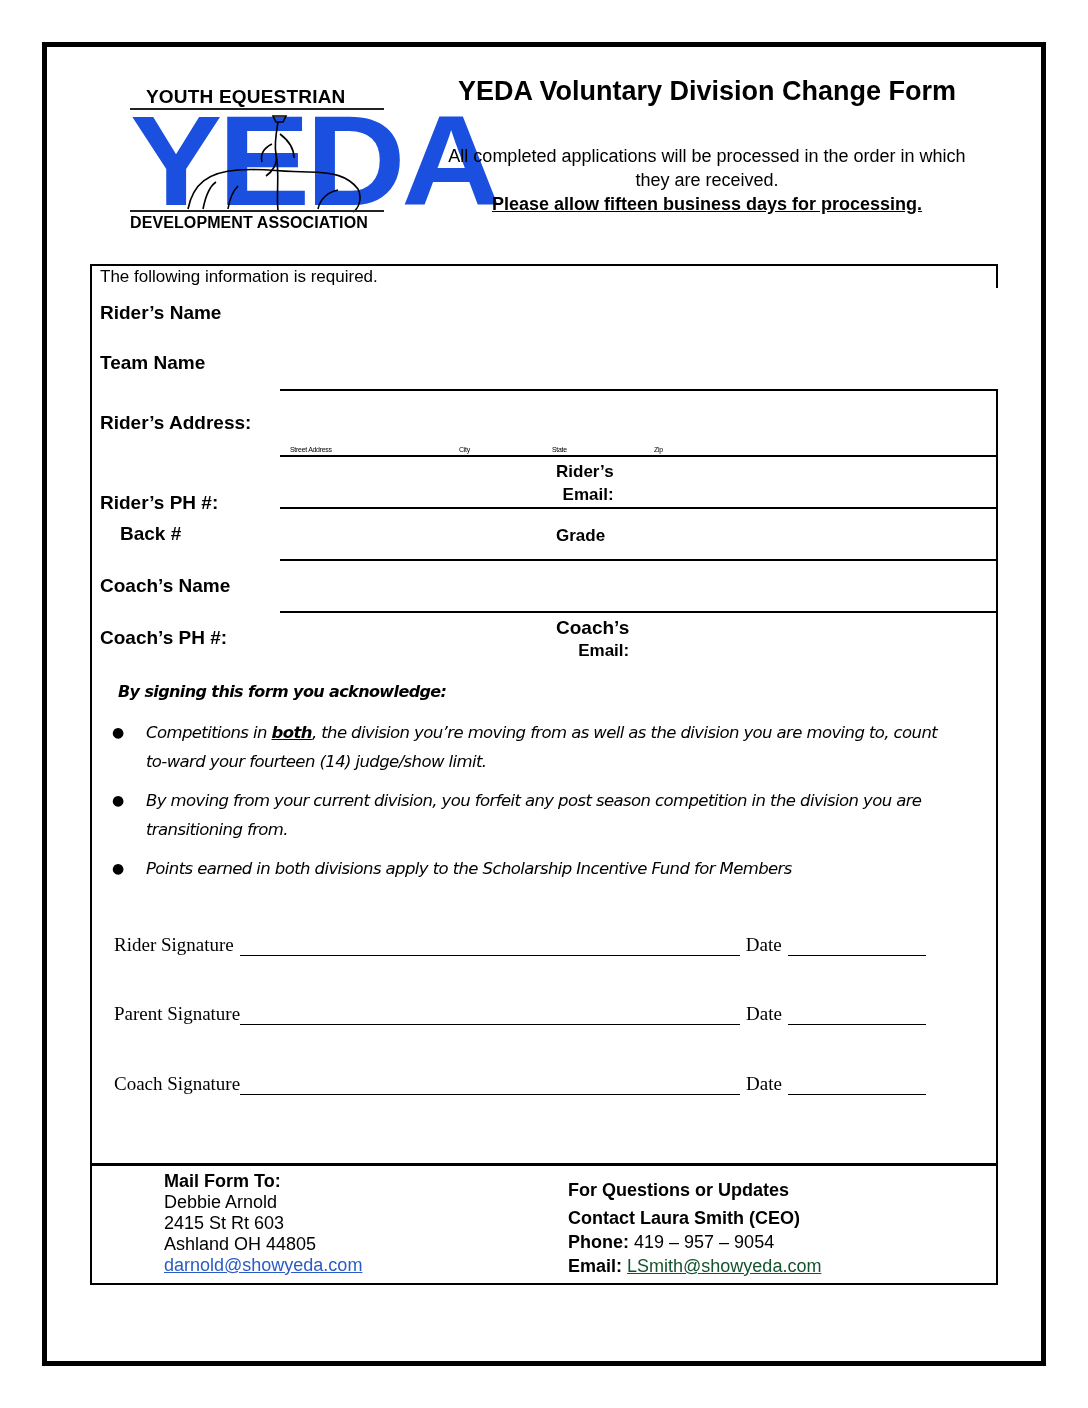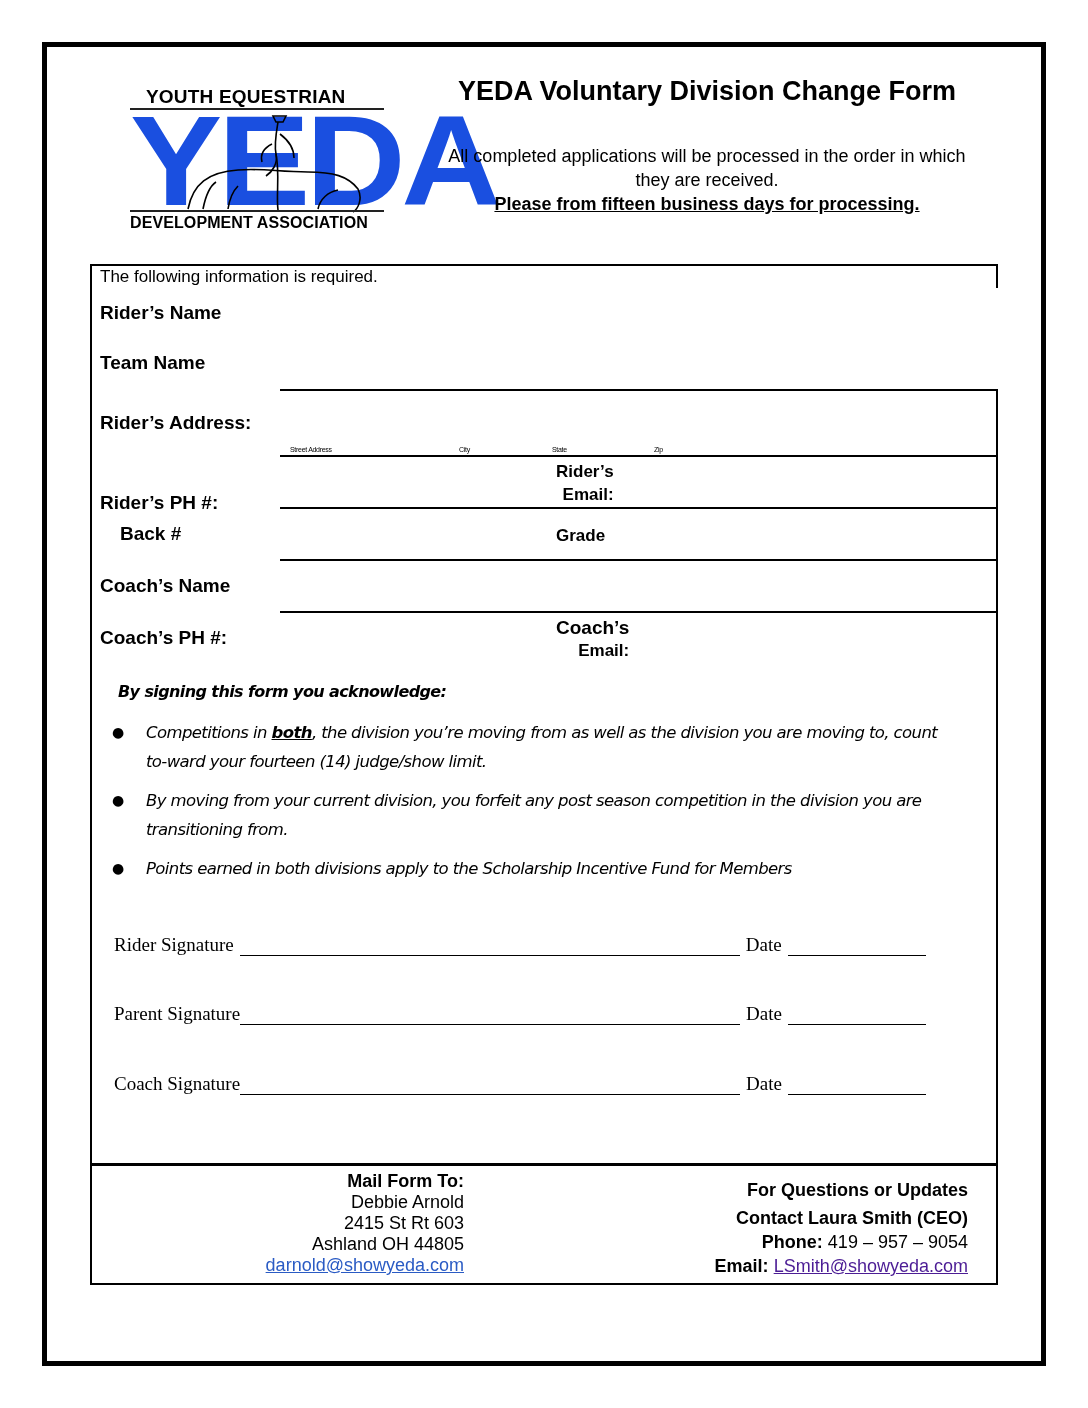--- a/index.html
+++ b/index.html
@@ -34,23 +34,23 @@
 
     .ack-title { left: 118px; top: 682px; font-family: "DejaVu Sans", sans-serif; font-style: italic; font-weight: bold; font-size: 16px; letter-spacing: -0.6px; }
     .bullet-list { left: 112px; top: 718px; width: 850px; font-family: "DejaVu Sans", sans-serif; font-style: italic; font-size: 16.5px; letter-spacing: -0.6px; line-height: 29px; }
     .bullet { display: flex; margin-bottom: 10px; }
     .bullet .dot { width: 34px; flex: 0 0 34px; font-style: normal; font-size: 14px; }
     .bullet .txt { flex: 1; }
     .bullet .em { font-weight: bold; text-decoration: underline; }
 
     .sig { font-family: "Liberation Serif", serif; font-size: 19px; display: flex; align-items: flex-end; }
     .sig .line { border-bottom: 1px solid #000; height: 18px; }
-    .footer-col { text-align: right; font-size: 18px; line-height: 21px; }
+    .footer-col { text-align: left; font-size: 18px; line-height: 21px; }
     .footer-col b { font-weight: bold; }
-    .link { color: #4c1d95; text-decoration: underline; }
+    .link { color: #14532d; text-decoration: underline; }
   </style>
 </head>
 <body>
 
 <div class="abs outer-border"></div>
 
 <div class="abs logo">
   <div class="logo-top">YOUTH EQUESTRIAN</div>
   <div class="logo-rule" style="top:22px;"></div>
   <div class="logo-big">YEDA</div>
@@ -68,21 +68,21 @@
     </g>
   </svg>
   <div class="logo-rule" style="top:124px;"></div>
   <div class="logo-bottom">DEVELOPMENT ASSOCIATION</div>
 </div>
 
 <div class="abs title">YEDA Voluntary Division Change Form</div>
 <div class="abs intro">
   <div>All completed applications will be processed in the order in which</div>
   <div>they are received.</div>
-  <div class="u">Please from fifteen business days for processing.</div>
+  <div class="u">Please allow fifteen business days for processing.</div>
 </div>
 
 <div class="abs box-top"></div>
 <div class="abs box-left"></div>
 <div class="abs box-right-a"></div>
 <div class="abs box-right-b"></div>
 <div class="abs footer-sep"></div>
 <div class="abs box-bottom"></div>
 
 <div class="abs req">The following information is required.</div>

